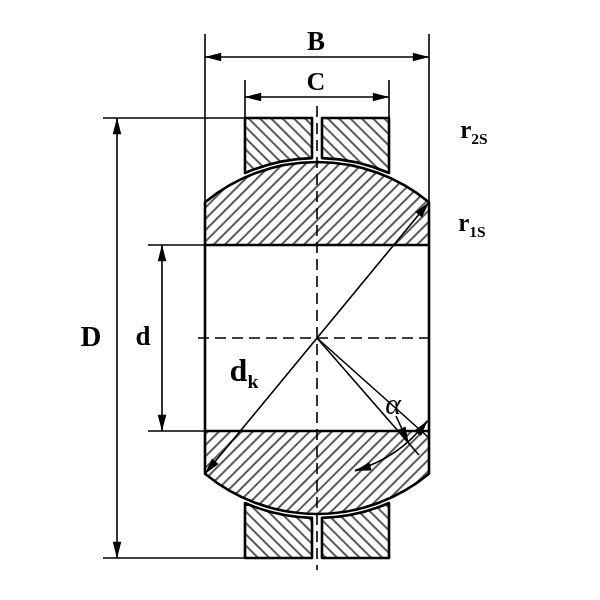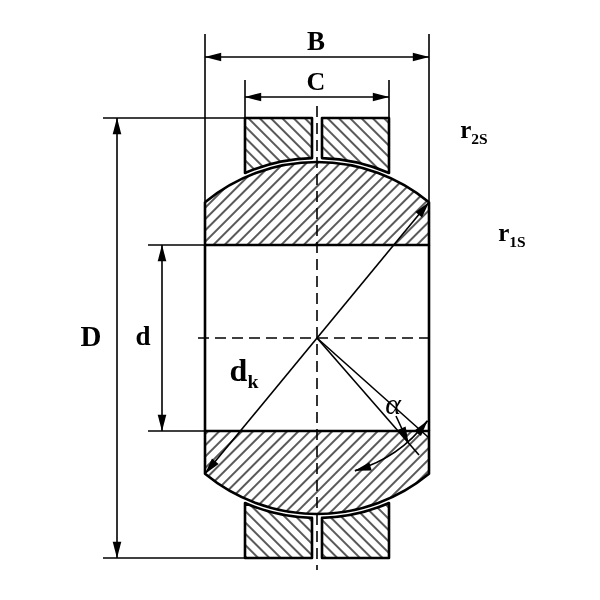--- a/index.html
+++ b/index.html
@@ -101,15 +101,15 @@
   <div class="lbl lbl-D" style="left:91px; top:336px;">D</div>
 
   <div class="lbl lbl-d" style="left:143px; top:336px;">d</div>
 
   <div class="lbl lbl-dk" style="left:244px; top:370px;"><span>d</span><sub>k</sub></div>
 
   <div class="lbl lbl-alpha" style="left:393px; top:404px;">α</div>
 
   <div class="lbl lbl-r" style="left:474px; top:129px;"><span>r</span><sub>2S</sub></div>
 
-  <div class="lbl lbl-r" style="left:472px; top:232px;margin-left:40px;"><span>r</span><sub>1S</sub></div>
+  <div class="lbl lbl-r" style="left:472px; top:222px;"><span>r</span><sub>1S</sub></div>
 
 </div>
 
 </body></html>

